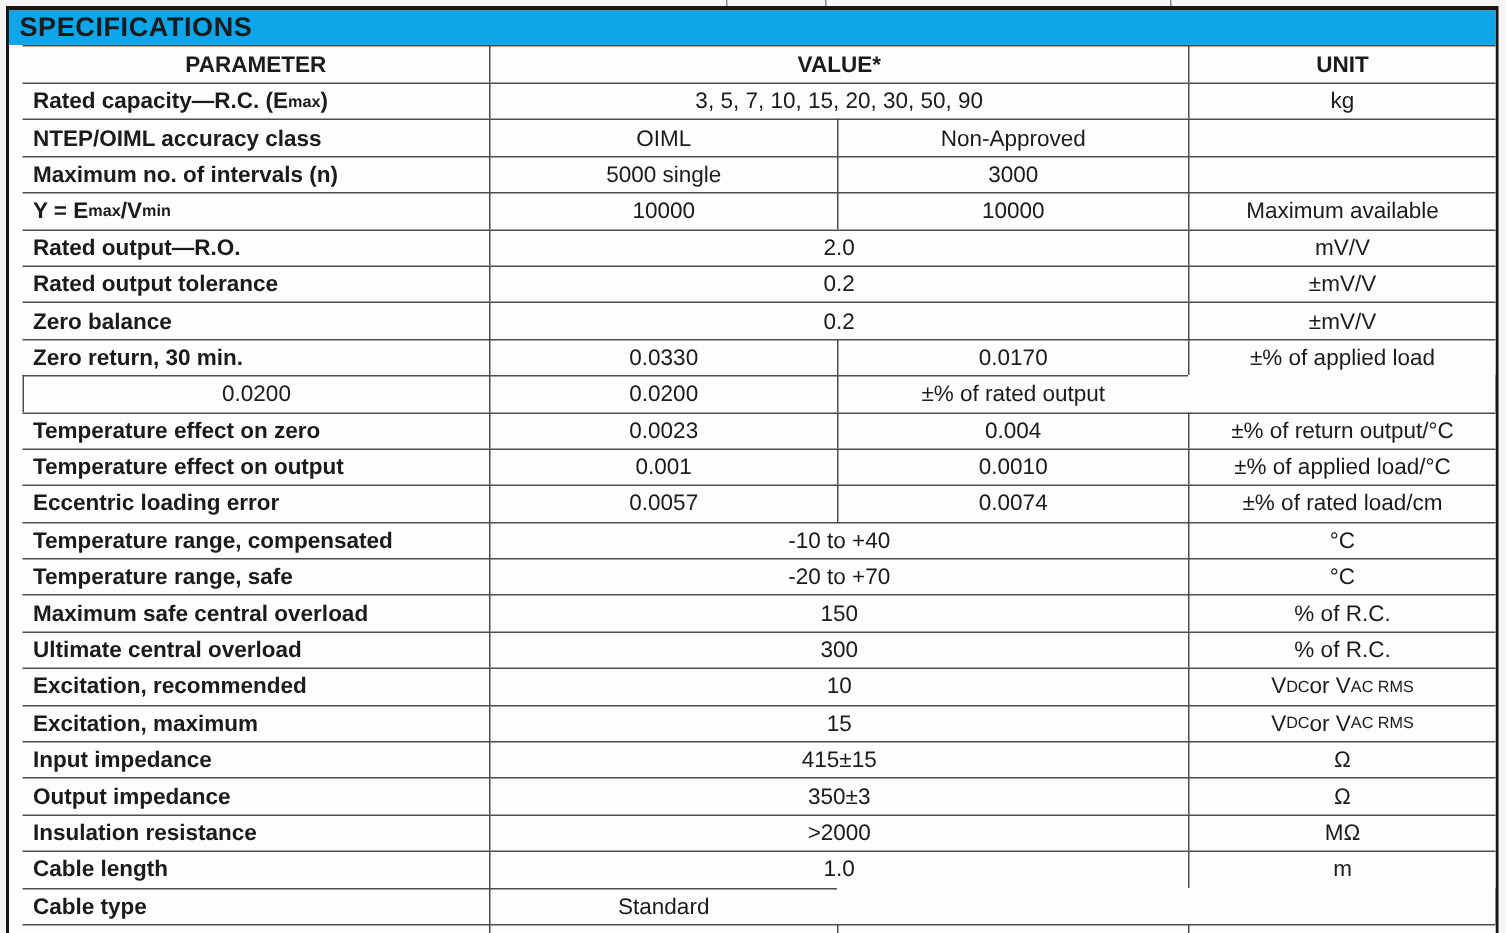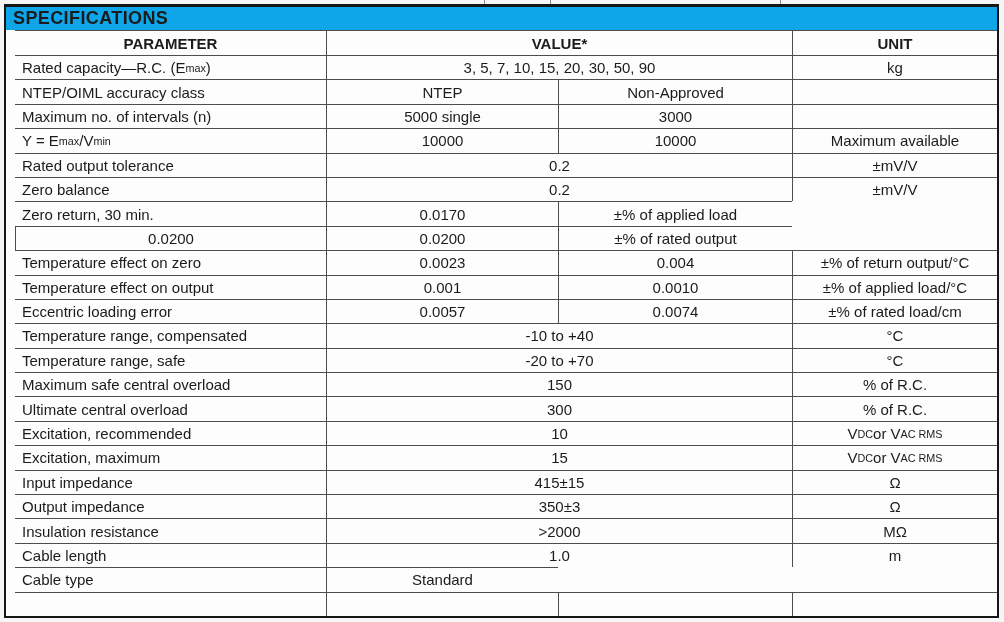--- a/index.html
+++ b/index.html
@@ -43,21 +43,21 @@
     background: #fdfdfd;
   }
   .cell.first { border-left: none; }
 
   .header-row .cell { height: 25px; font-weight: bold; font-size: 15px; }
   .row .cell { height: 24.4px; }
 
   .param {
     justify-content: flex-start;
     padding-left: 7px;
-    font-weight: normal;
+    font-weight: bold;
   }
   .span2 { grid-column: 2 / 4; }
   .vhead { grid-column: 2 / 4; }
 
   sub { font-size: 0.72em; line-height: 0; }
 </style>
 </head>
 <body>
 
 <div class="page">
@@ -75,48 +75,54 @@
     </div>
 
     <div id="rows">
         <div class="grid row">
           <div class="cell first param fmt">Rated capacity—R.C. (E<sub>max</sub>)</div>
           <div class="cell span2 fmt">3, 5, 7, 10, 15, 20, 30, 50, 90</div>
           <div class="cell fmt">kg</div>
         </div>
         <div class="grid row">
           <div class="cell first param fmt">NTEP/OIML accuracy class</div>
-          <div class="cell fmt">NTEP</div>
+          <div class="cell fmt">OIML</div>
           <div class="cell fmt">Non-Approved</div>
           <div class="cell fmt"></div>
         </div>
         <div class="grid row">
           <div class="cell first param fmt">Maximum no. of intervals (n)</div>
           <div class="cell fmt">5000 single</div>
           <div class="cell fmt">3000</div>
           <div class="cell fmt"></div>
         </div>
         <div class="grid row">
           <div class="cell first param fmt">Y = E<sub>max</sub>/V<sub>min</sub></div>
           <div class="cell fmt">10000</div>
           <div class="cell fmt">10000</div>
           <div class="cell fmt">Maximum available</div>
         </div>
         <div class="grid row">
+          <div class="cell first param fmt">Rated output—R.O.</div>
+          <div class="cell span2 fmt">2.0</div>
+          <div class="cell fmt">mV/V</div>
+        </div>
+        <div class="grid row">
           <div class="cell first param fmt">Rated output tolerance</div>
           <div class="cell span2 fmt">0.2</div>
           <div class="cell fmt">±mV/V</div>
         </div>
         <div class="grid row">
           <div class="cell first param fmt">Zero balance</div>
           <div class="cell span2 fmt">0.2</div>
           <div class="cell fmt">±mV/V</div>
         </div>
         <div class="grid row">
           <div class="cell first param fmt">Zero return, 30 min.</div>
+          <div class="cell fmt">0.0330</div>
           <div class="cell fmt">0.0170</div>
           <div class="cell fmt">±% of applied load</div>
         </div>
         <div class="grid row">
           <div class="cell fmt">0.0200</div>
           <div class="cell fmt">0.0200</div>
           <div class="cell fmt">±% of rated output</div>
         </div>
         <div class="grid row">
           <div class="cell first param fmt">Temperature effect on zero</div>

